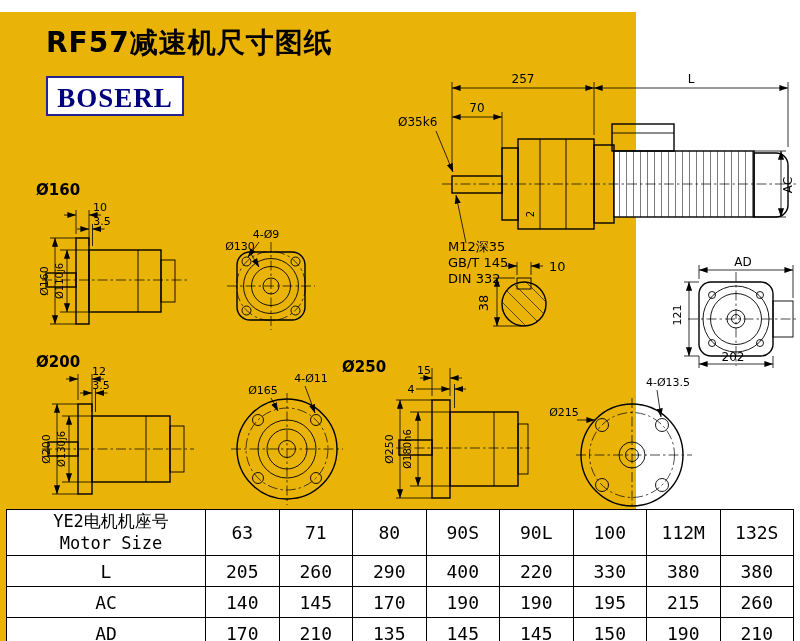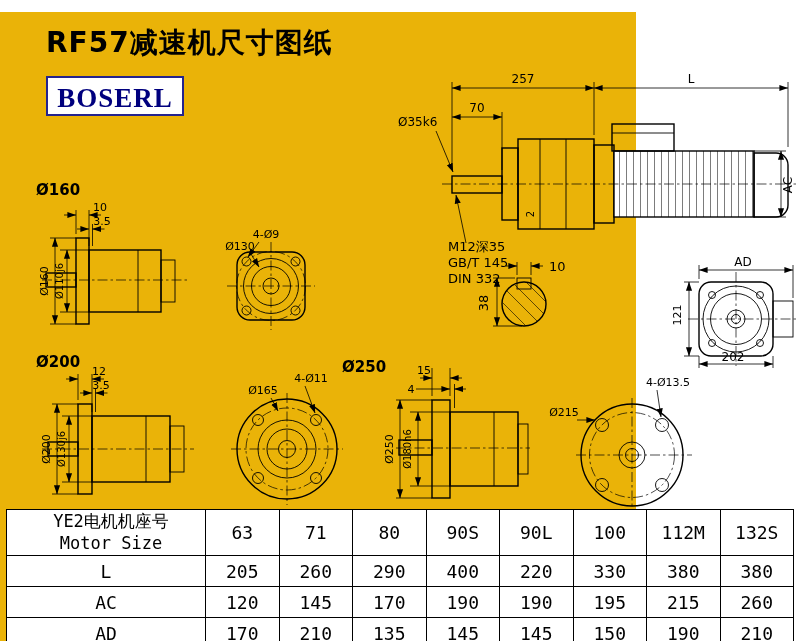--- a/index.html
+++ b/index.html
@@ -338,21 +338,21 @@
         <td>260</td>
         <td>290</td>
         <td>400</td>
         <td>220</td>
         <td>330</td>
         <td>380</td>
         <td>380</td>
       </tr>
       <tr>
         <td>AC</td>
-        <td>120</td>
+        <td>140</td>
         <td>145</td>
         <td>170</td>
         <td>190</td>
         <td>190</td>
         <td>195</td>
         <td>215</td>
         <td>260</td>
       </tr>
       <tr>
         <td>AD</td>

